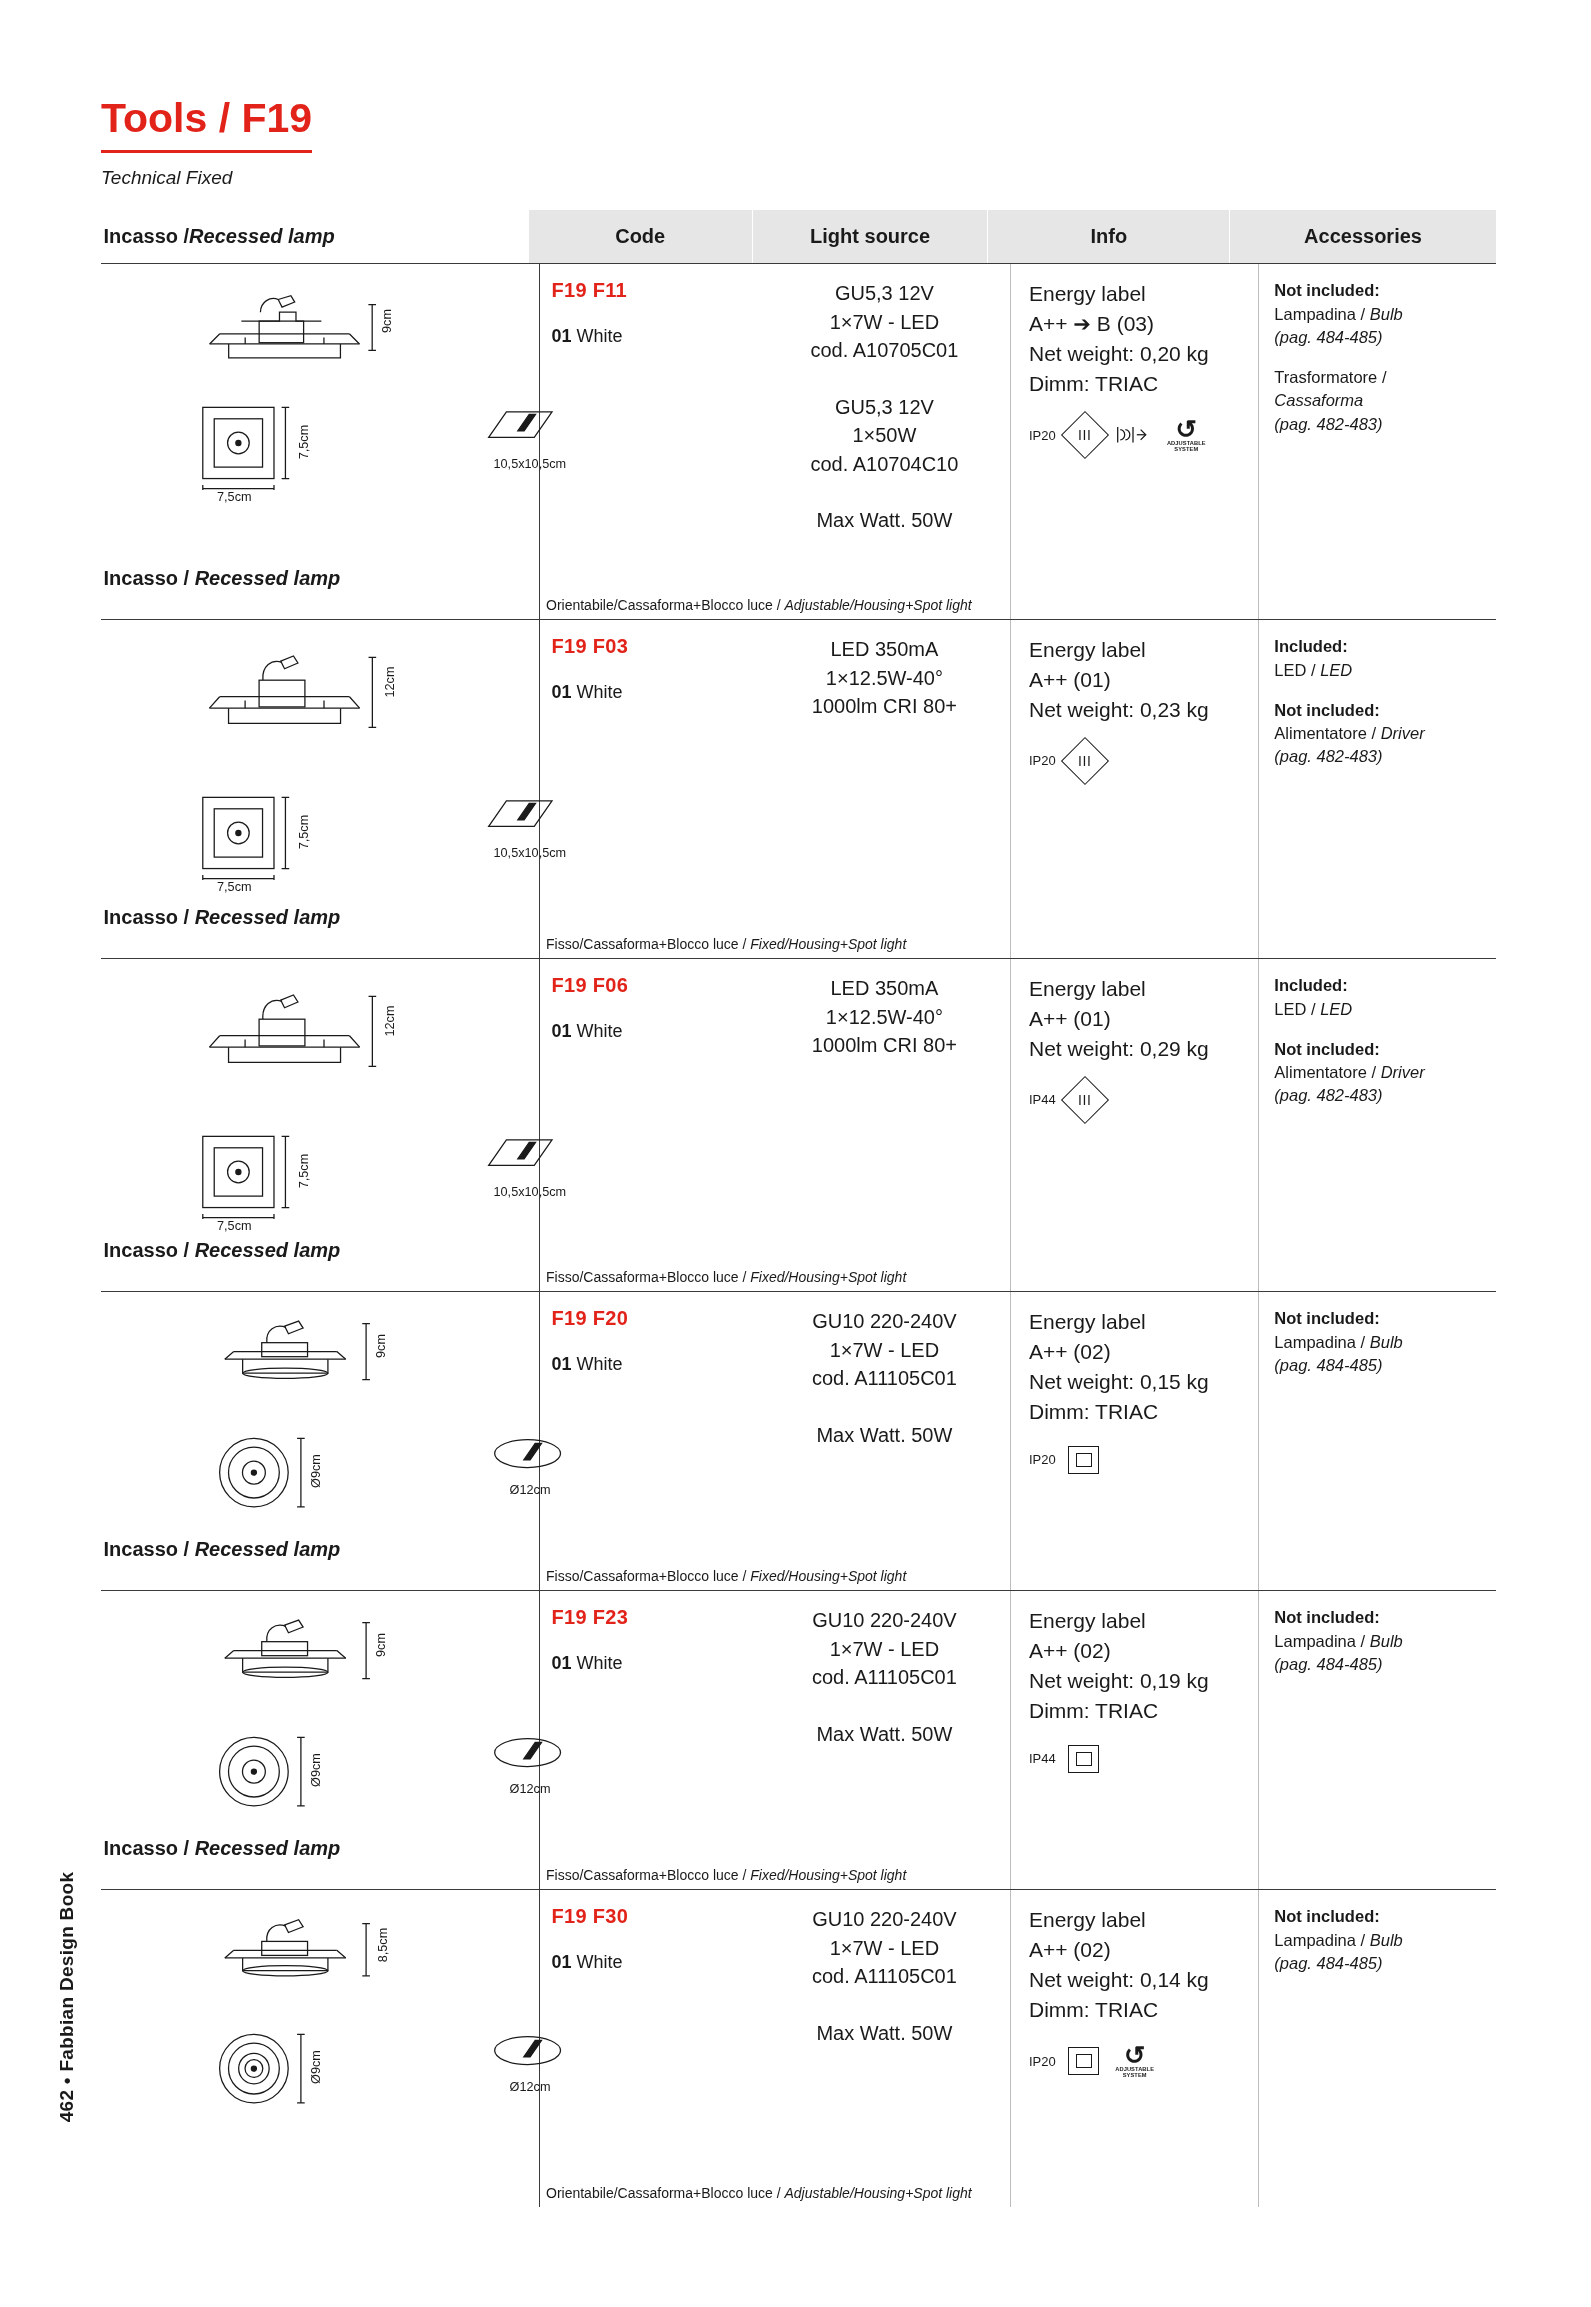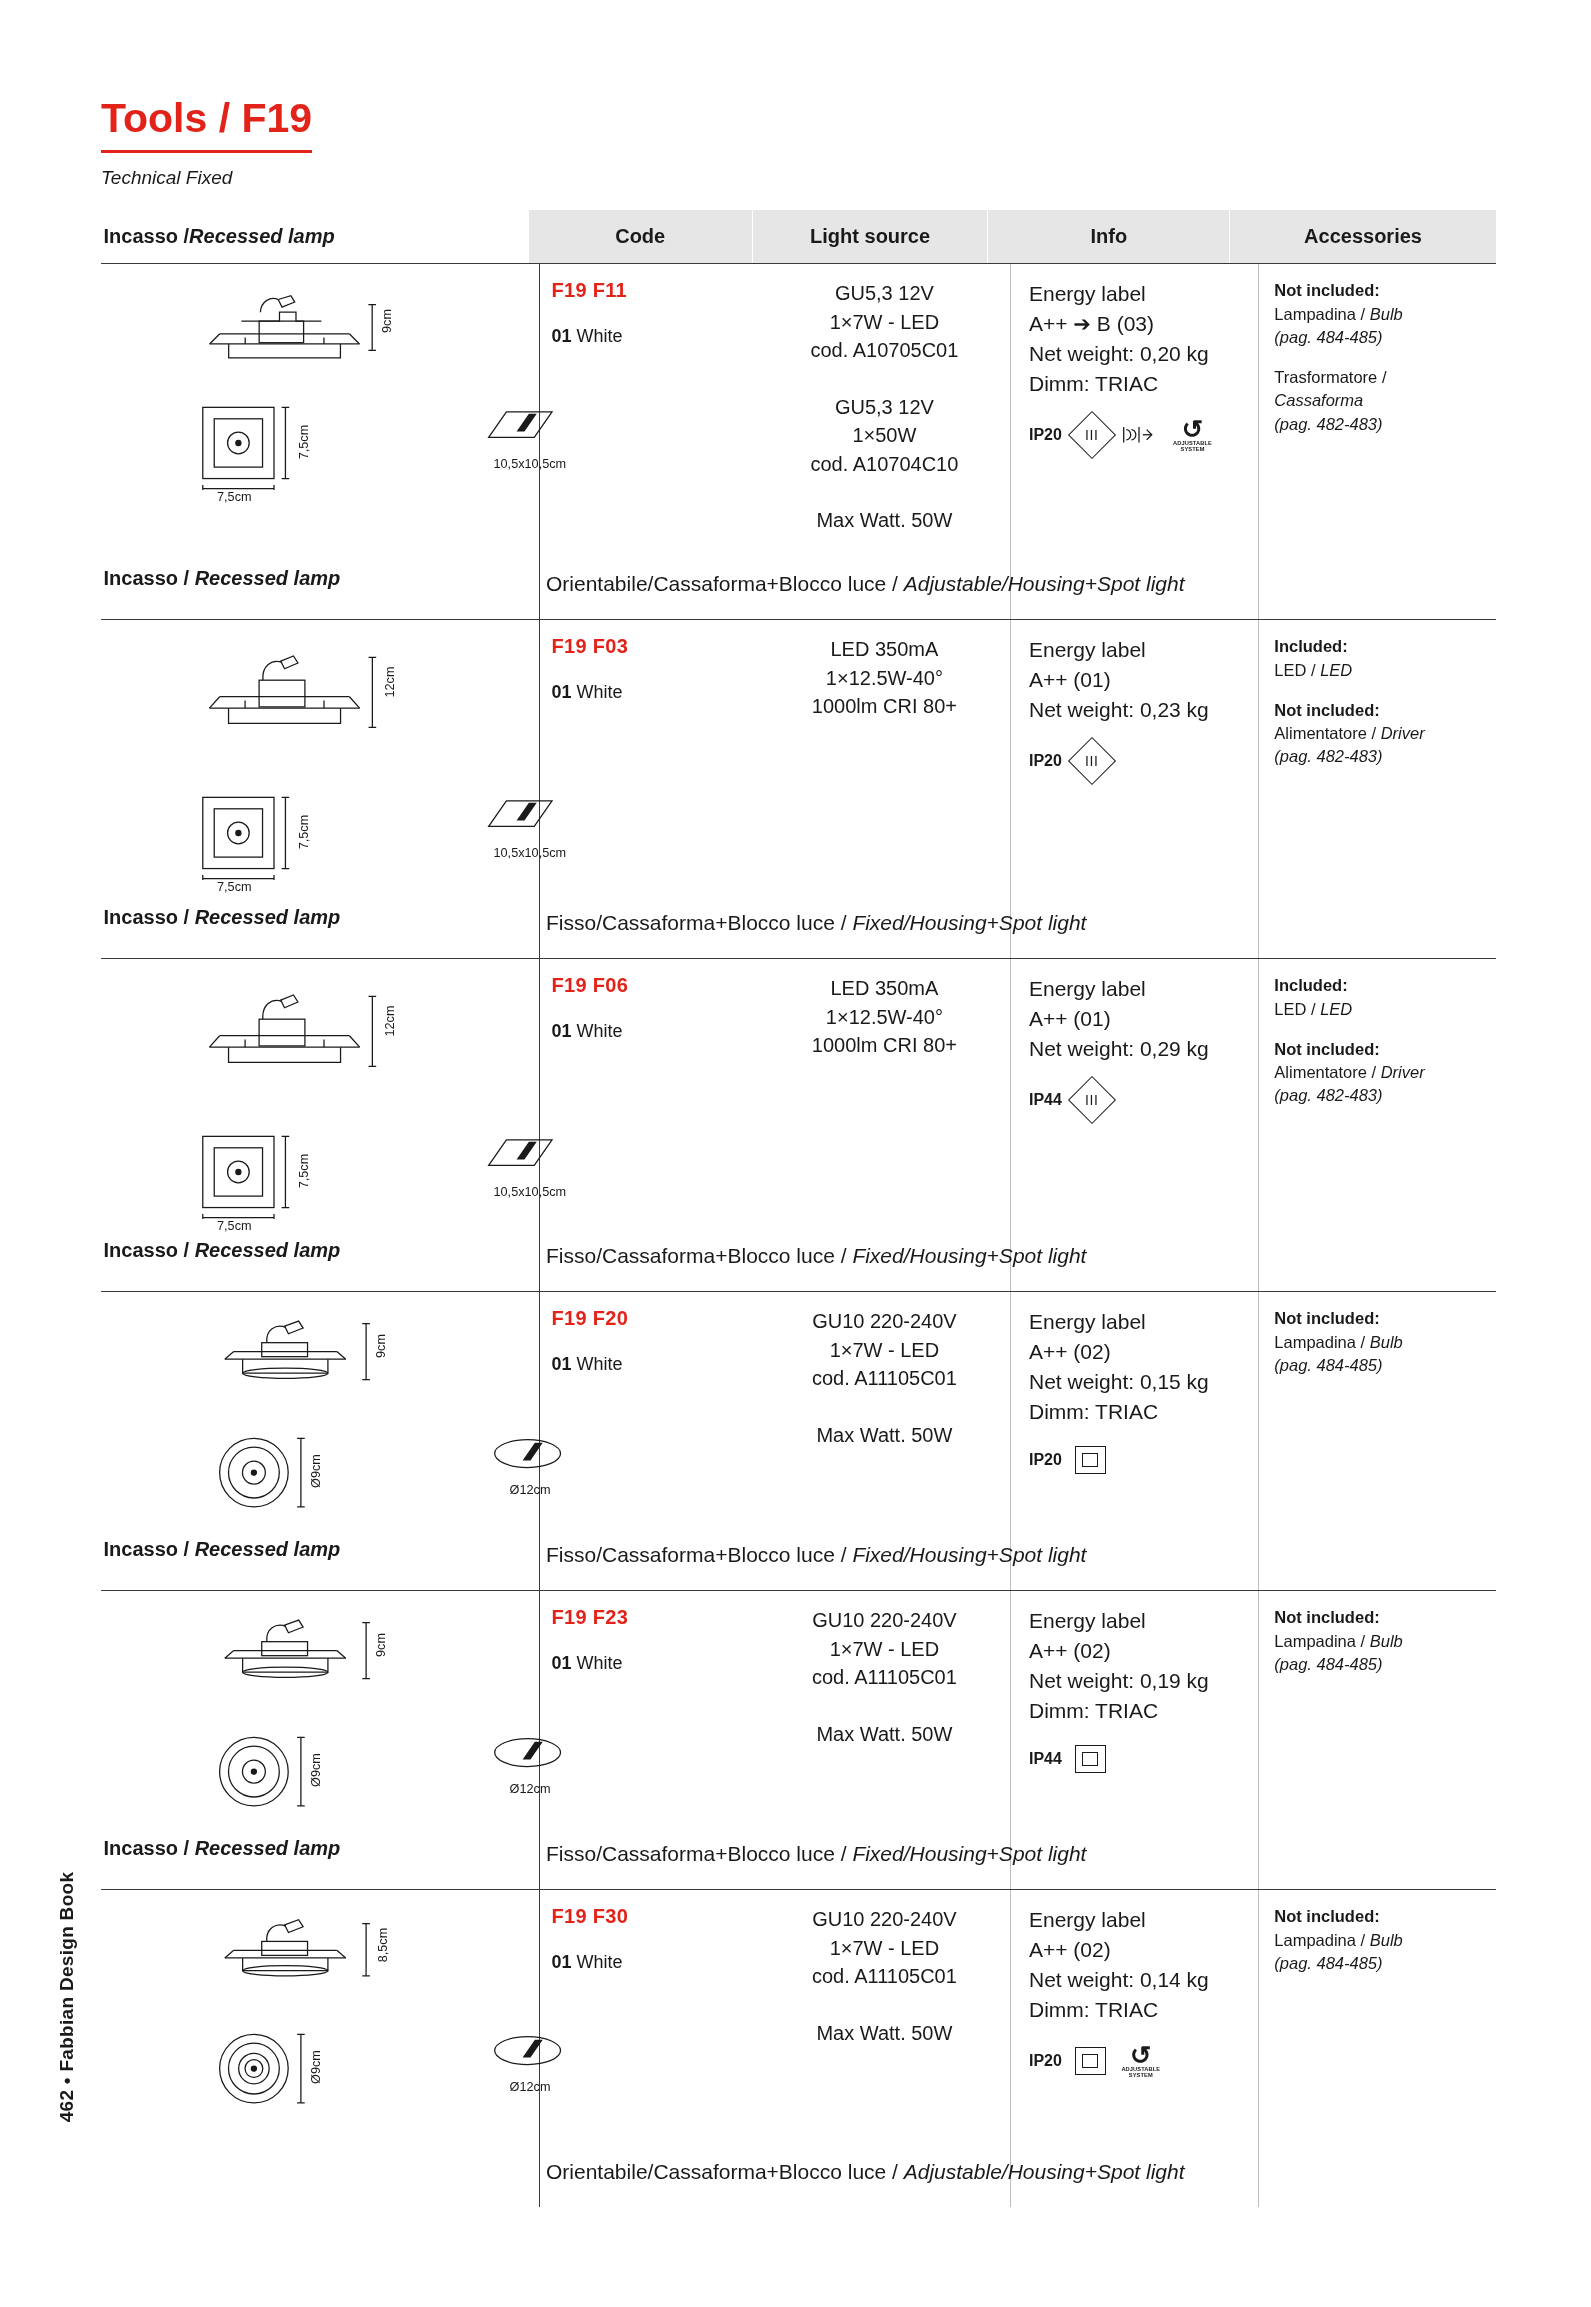--- a/index.html
+++ b/index.html
@@ -160,33 +160,33 @@
     bottom: 29px;
     font-size: 20px;
     font-weight: bold;
   }
   .draw-caption .ital { font-style: italic; }
 
   
   .row-note {
     position: absolute;
     left: 445px;
-    bottom: 23px;
-    font-size: 21px;
+    bottom: 6px;
+    font-size: 14px;
   }
   .row-note .ital { font-style: italic; }
 
   
   .ip-row {
     display: flex;
     align-items: center;
     gap: 12.7px;
     margin-top: 19px;
   }
-  .ip-label { font-size: 16px; font-weight: bold; }
+  .ip-label { font-size: 13px; font-weight: normal; }
 
   .icon-diamond {
     width: 34px; height: 34px;
     border: 1.3px solid #1a1a1a;
     transform: rotate(45deg);
     display: flex; align-items: center; justify-content: center;
   }
   .icon-diamond span {
     transform: rotate(-45deg);
     font-size: 14px;

